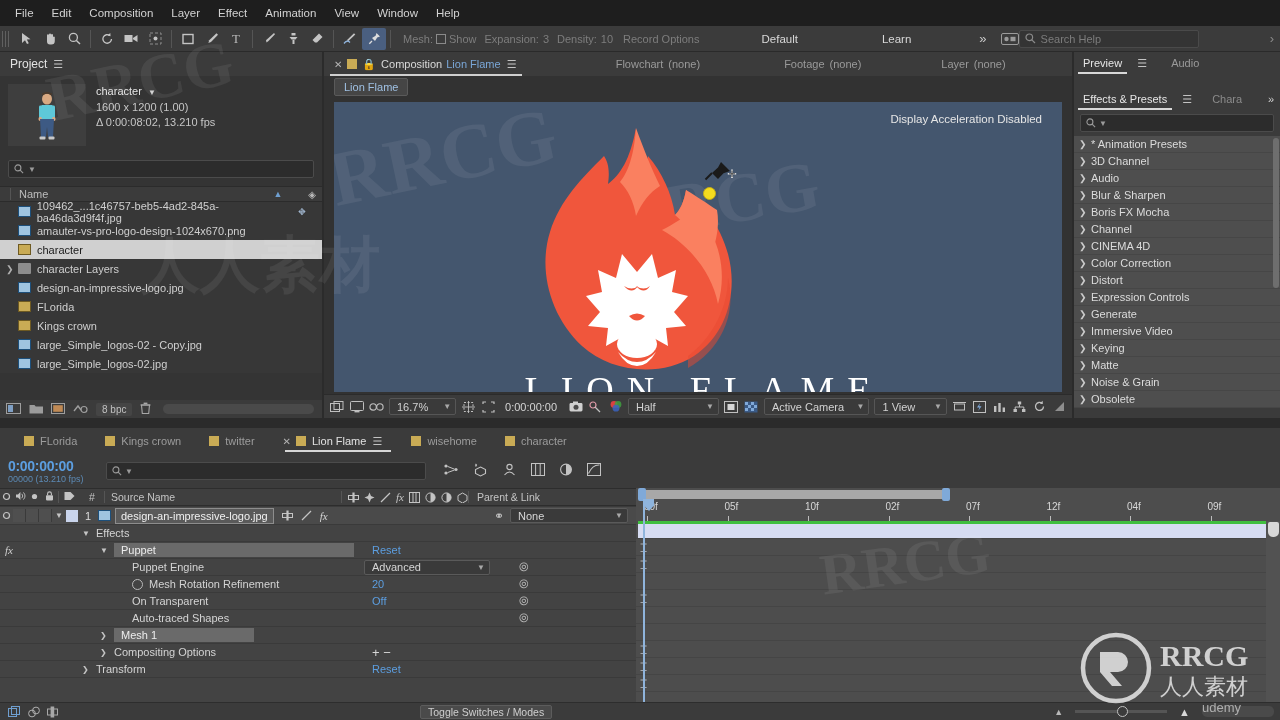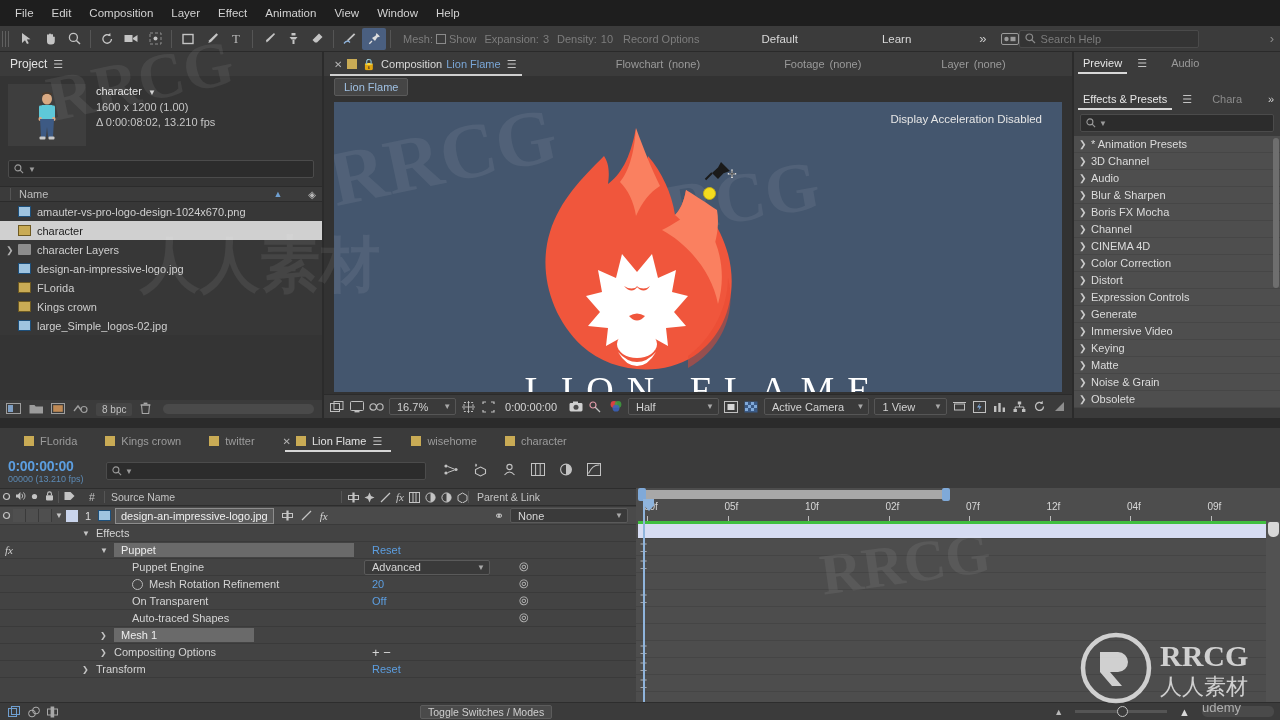--- a/index.html
+++ b/index.html
@@ -345,20 +345,26 @@
       <span style="width:10px"></span>
       <span style="border-left:1px solid #555;padding-left:8px;">Name</span>
       <span style="margin-left:auto;margin-right:26px;color:#6f9fd0;font-size:9px;">▲</span>
       <span style="margin-right:6px;color:#b8b8b8;font-size:10px;">◈</span>
     </div>
 
     <div class="list" id="proj-list">
         <div class="lrow">
           <span class="disc"></span>
           <span class="ficon"></span>
+          <span>109462_...1c46757-beb5-4ad2-845a-ba46da3d9f4f.jpg</span>
+          <span style="margin-left: auto; margin-right: 16px; color: rgb(159, 180, 204); font-size: 10px;">⛖</span>
+        </div>
+        <div class="lrow">
+          <span class="disc"></span>
+          <span class="ficon"></span>
           <span>amauter-vs-pro-logo-design-1024x670.png</span>
         </div>
         <div class="lrow sel">
           <span class="disc"></span>
           <span class="ficon comp"></span>
           <span>character</span>
         </div>
         <div class="lrow">
           <span class="disc">❯</span>
           <span class="ficon folder"></span>
@@ -371,20 +377,25 @@
         </div>
         <div class="lrow">
           <span class="disc"></span>
           <span class="ficon comp"></span>
           <span>FLorida</span>
         </div>
         <div class="lrow">
           <span class="disc"></span>
           <span class="ficon comp"></span>
           <span>Kings crown</span>
+        </div>
+        <div class="lrow">
+          <span class="disc"></span>
+          <span class="ficon"></span>
+          <span>large_Simple_logos-02 - Copy.jpg</span>
         </div>
         <div class="lrow">
           <span class="disc"></span>
           <span class="ficon"></span>
           <span>large_Simple_logos-02.jpg</span>
         </div>
       </div>
 
     <div class="proj-foot">
       <span>

